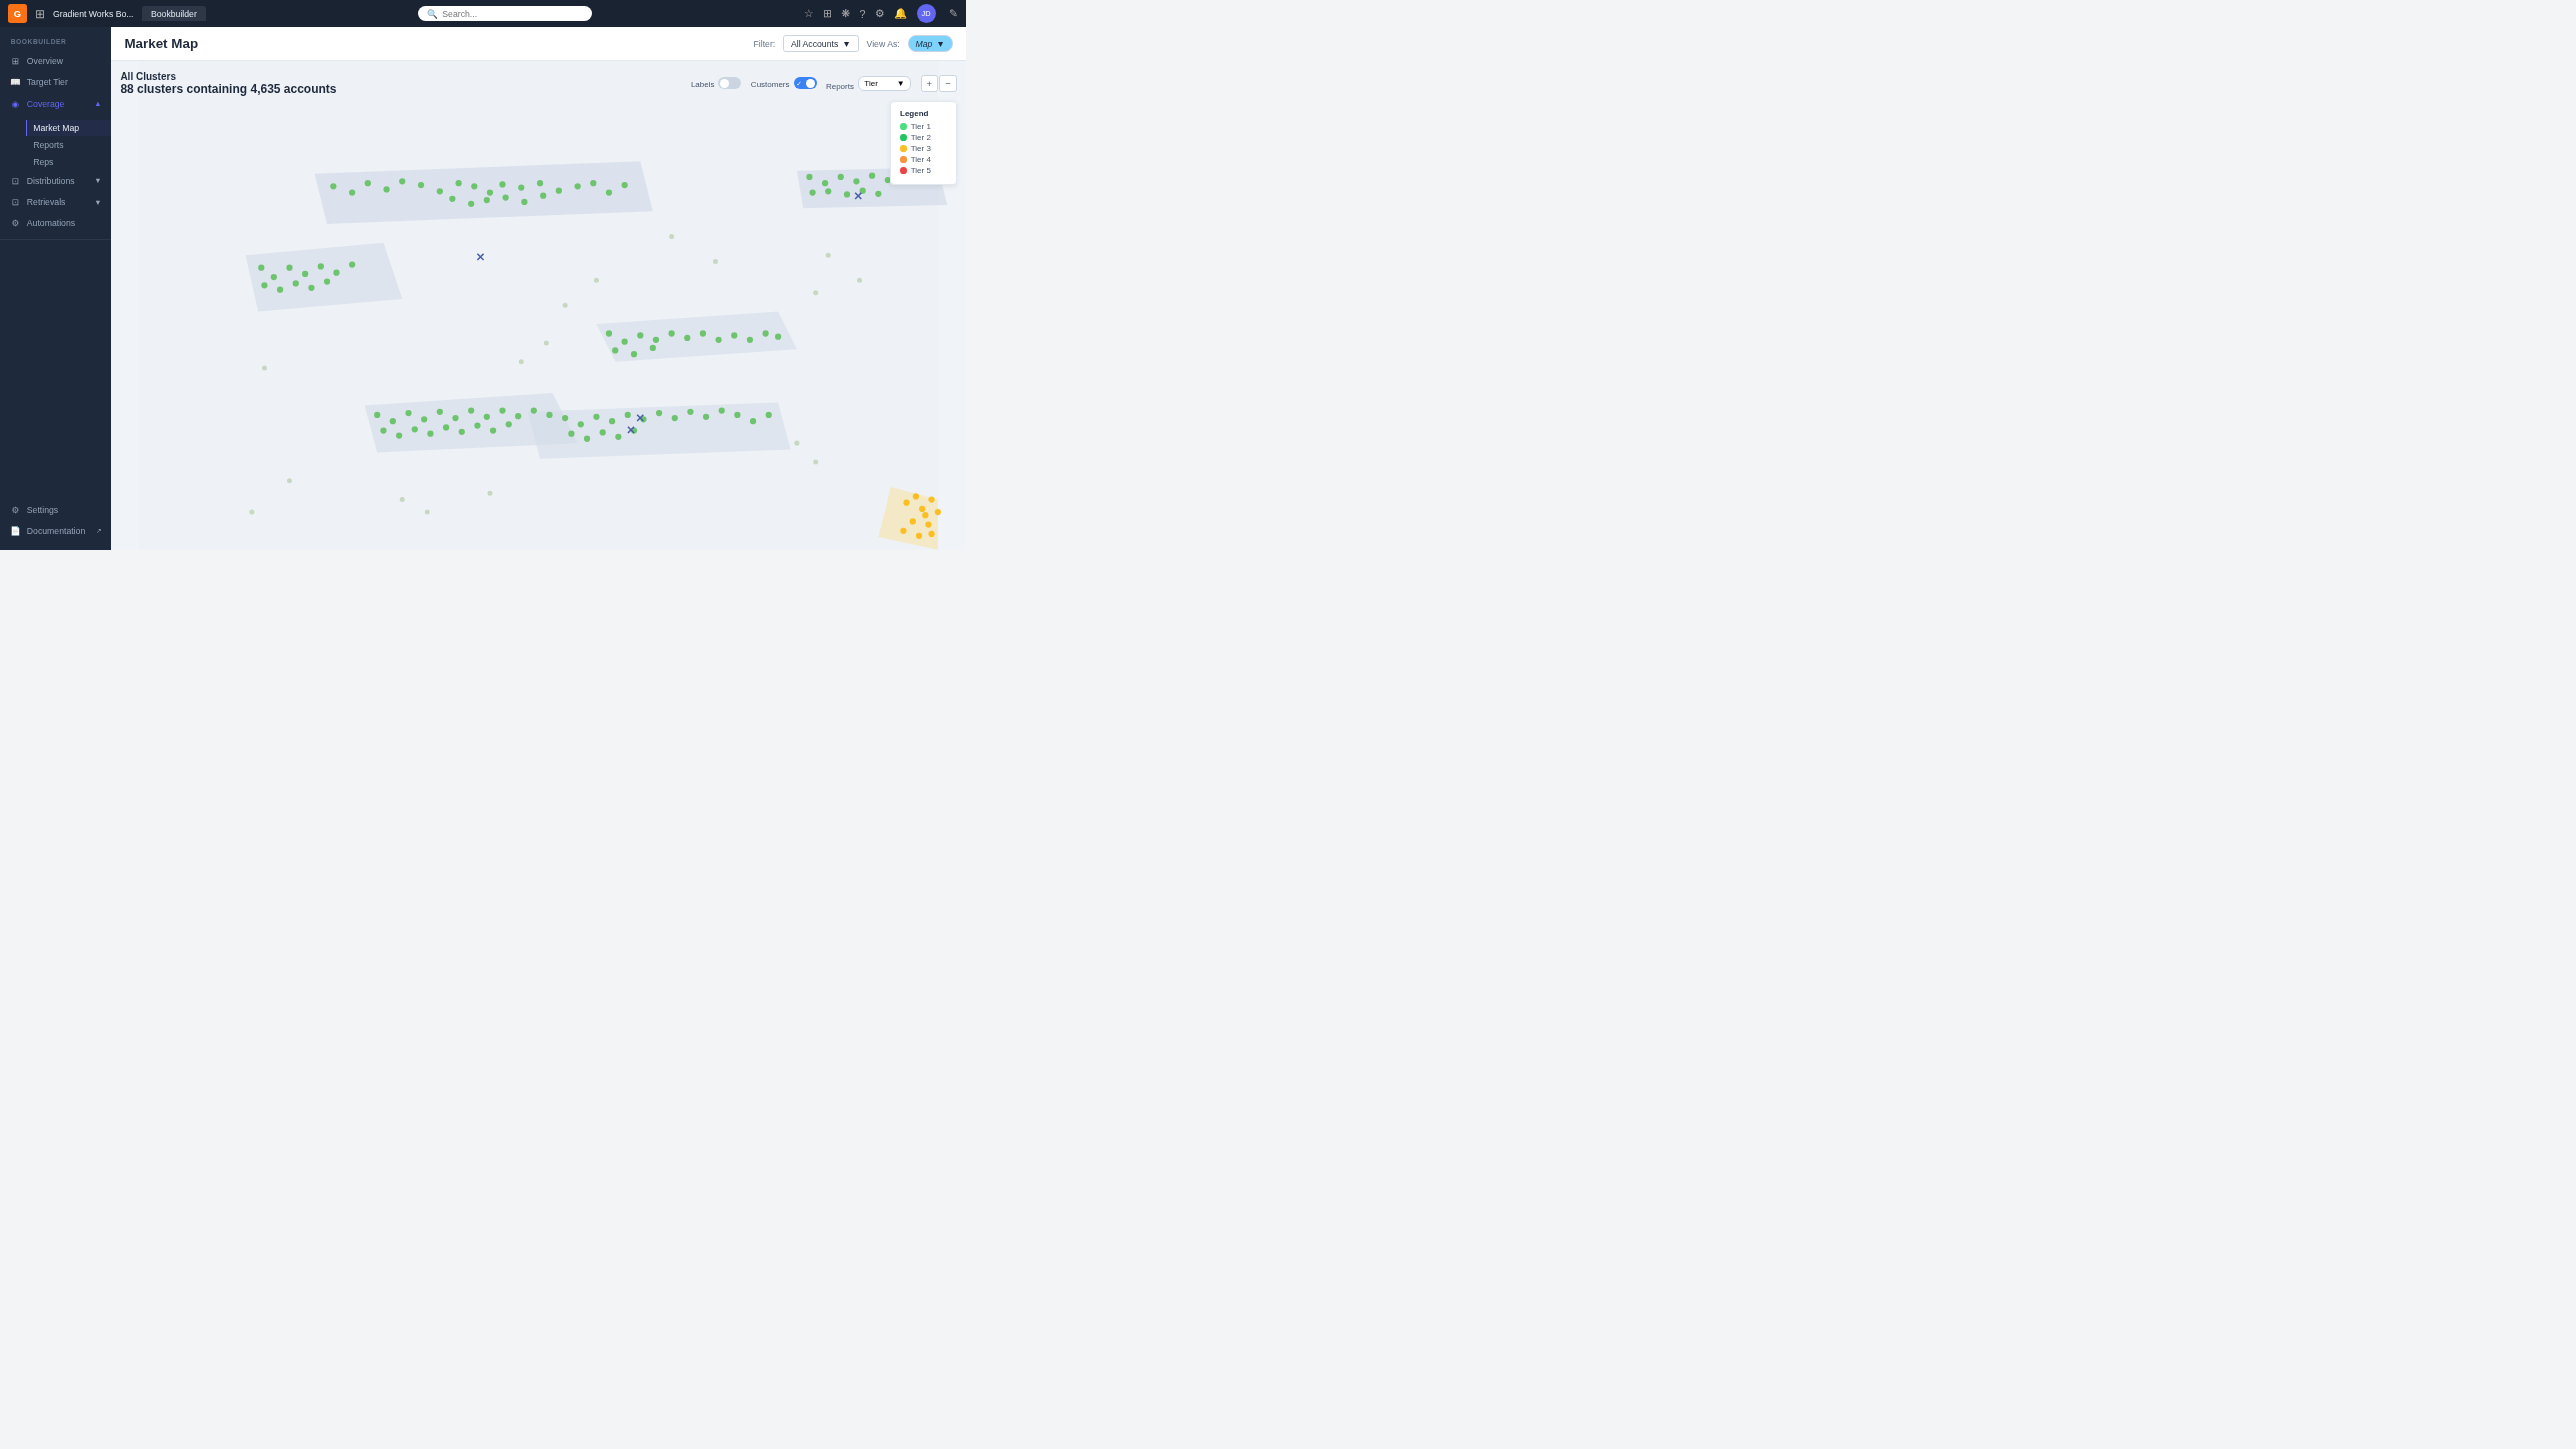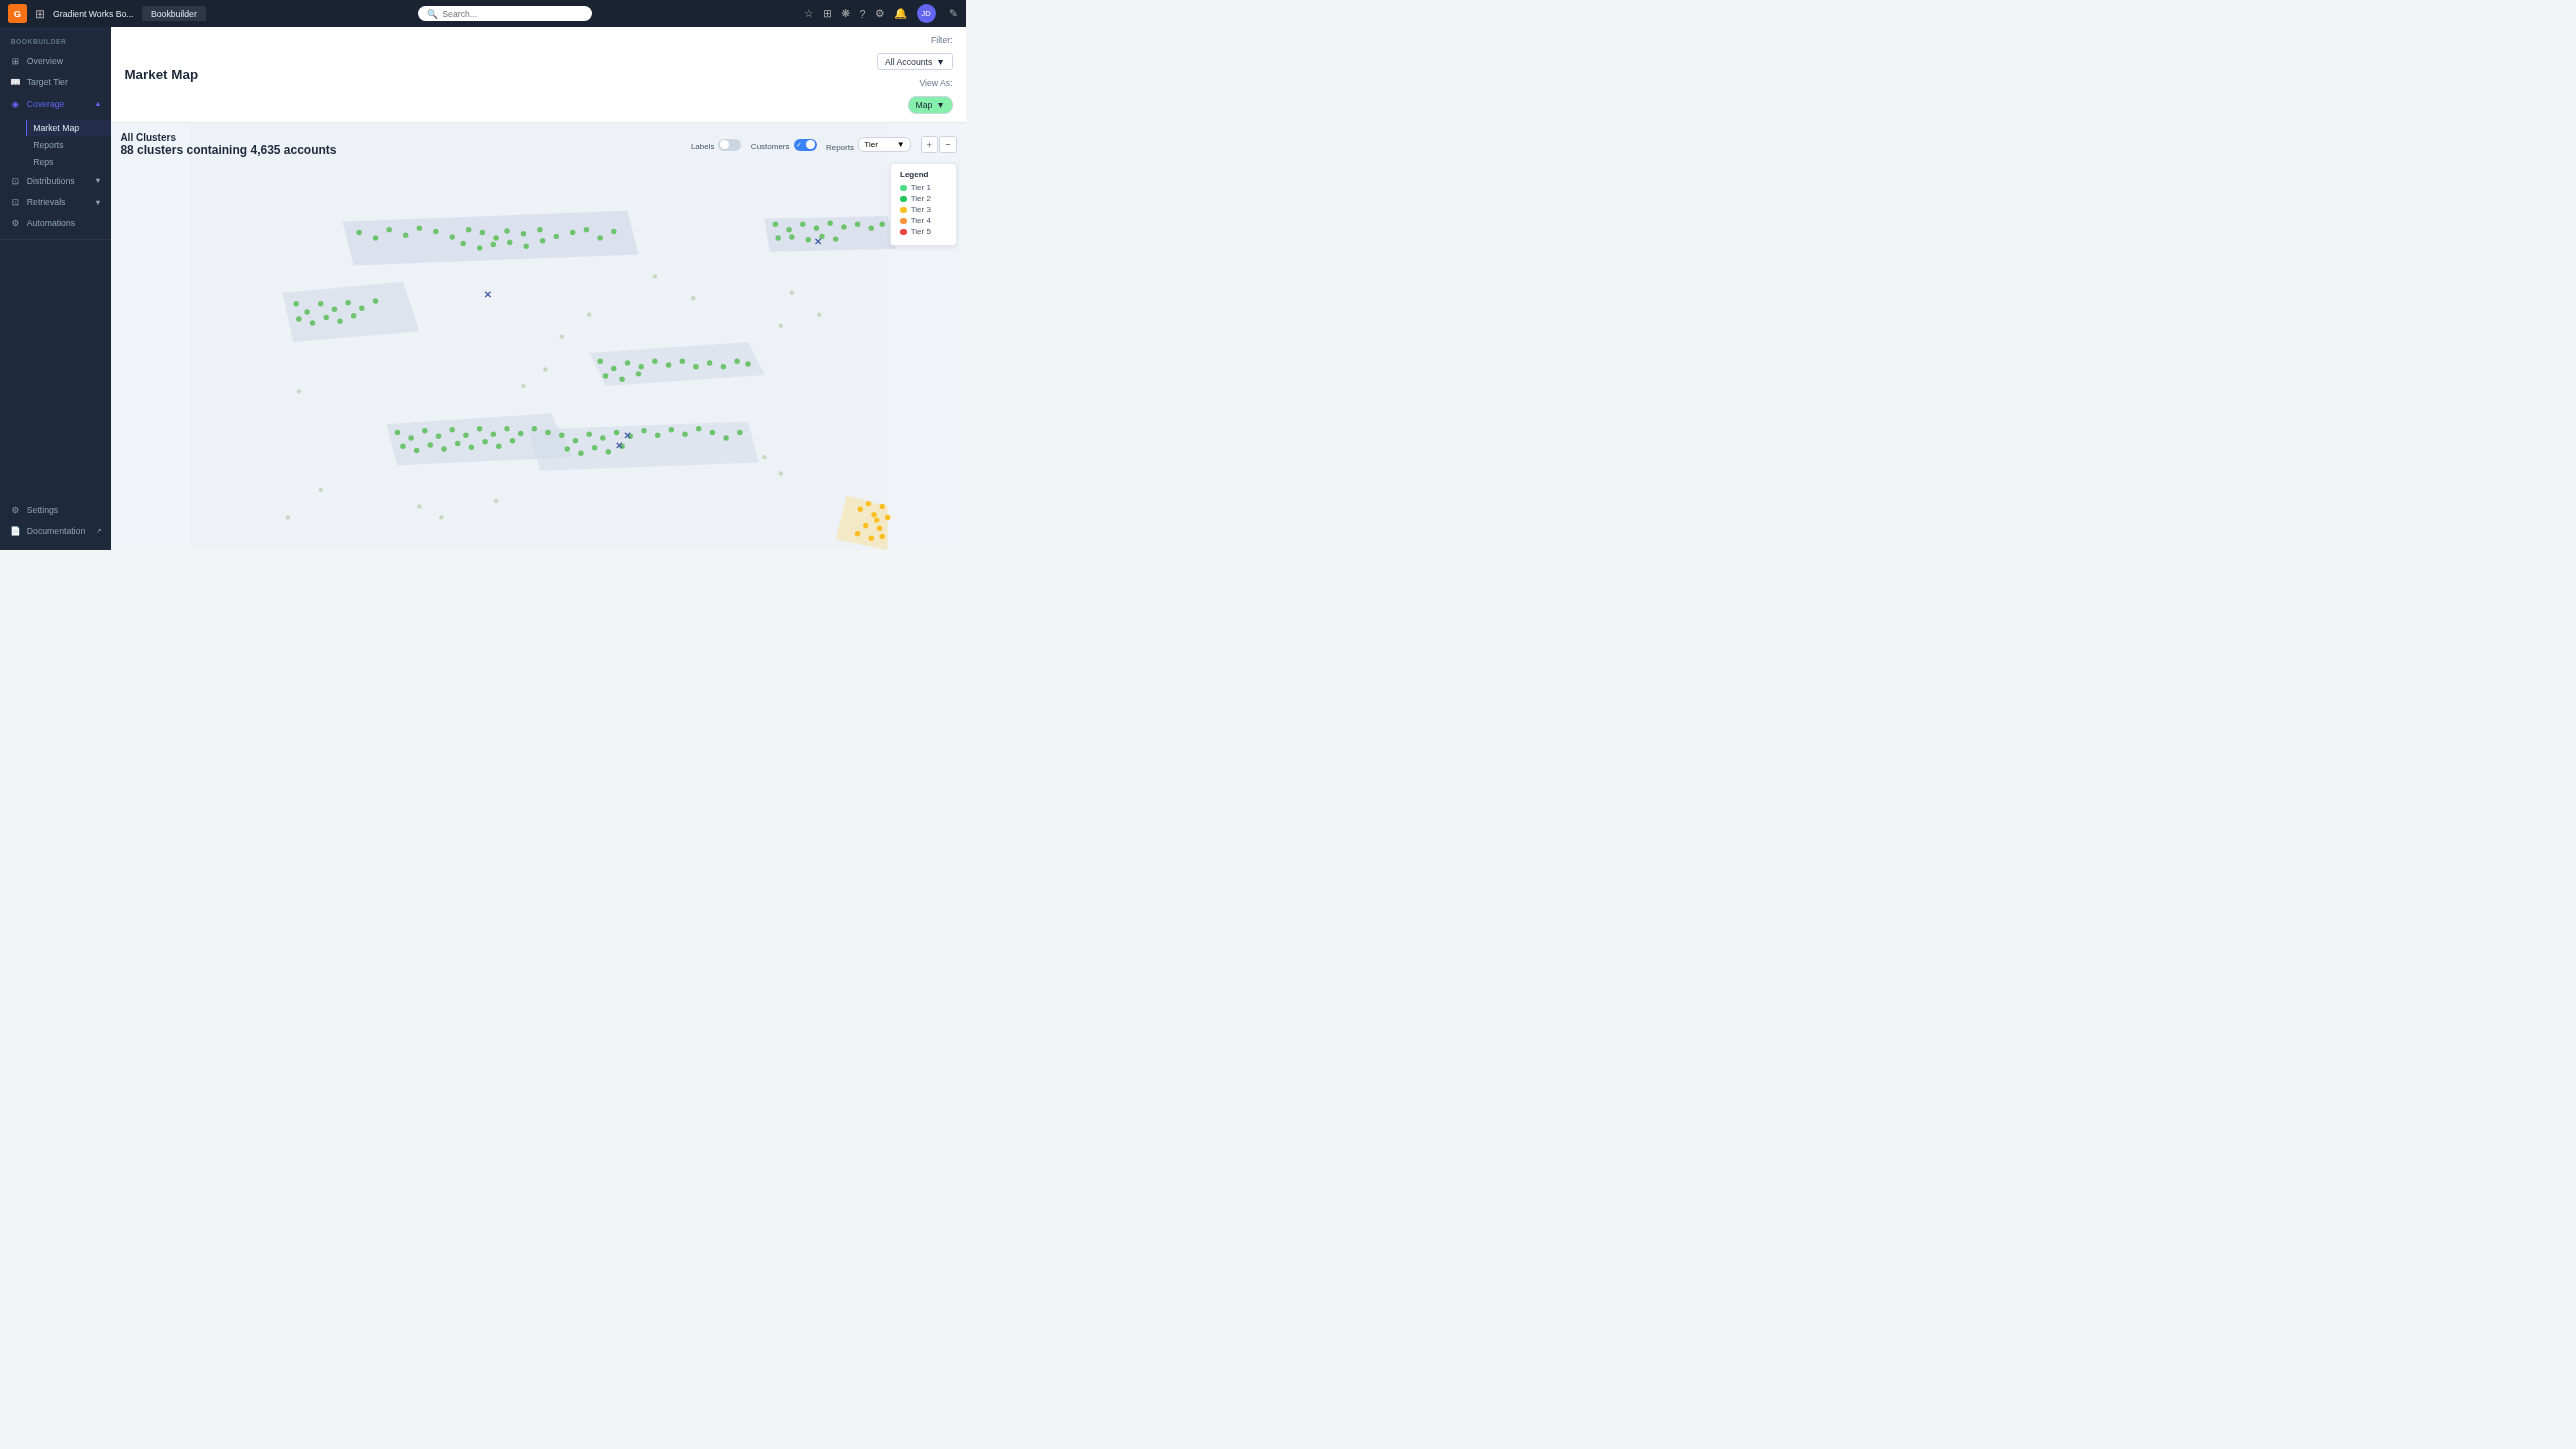--- a/index.html
+++ b/index.html
@@ -155,23 +155,22 @@
       align-items: center;
       justify-content: space-between;
     }
     .page-title {
       font-size: 13.4px;
       font-weight: 600;
       color: #1e293b;
     }
     .page-header-controls {
       display: flex;
-      align-items: flex-end;
+      align-items: center;
       gap: 8px;
-      flex-direction: column;
     }
     .filter-label { color: #64748b; font-size: 8.7px; }
     .filter-select {
       display: flex;
       align-items: center;
       border: 0.7px solid #cbd5e1;
       border-radius: 2.7px;
       padding: 2.7px 6.7px;
       background: white;
       font-size: 8.7px;
@@ -179,25 +178,26 @@
       gap: 4px;
       color: #1e293b;
     }
     .view-as-label { color: #64748b; font-size: 8.7px; }
     .view-select {
       display: flex;
       align-items: center;
       border: 0.7px solid #cbd5e1;
       border-radius: 8px;
       padding: 2.7px 6.7px;
-      background: #86efac;
+      background: #7dd3fc;
       font-size: 8.7px;
       cursor: pointer;
       gap: 4px;
       color: #1e293b;
+      font-style: italic;
     }
 
     
     .map-container {
       flex: 1;
       position: relative;
       overflow: hidden;
       background: #f0f4f8;
     }
     .map-toolbar {

